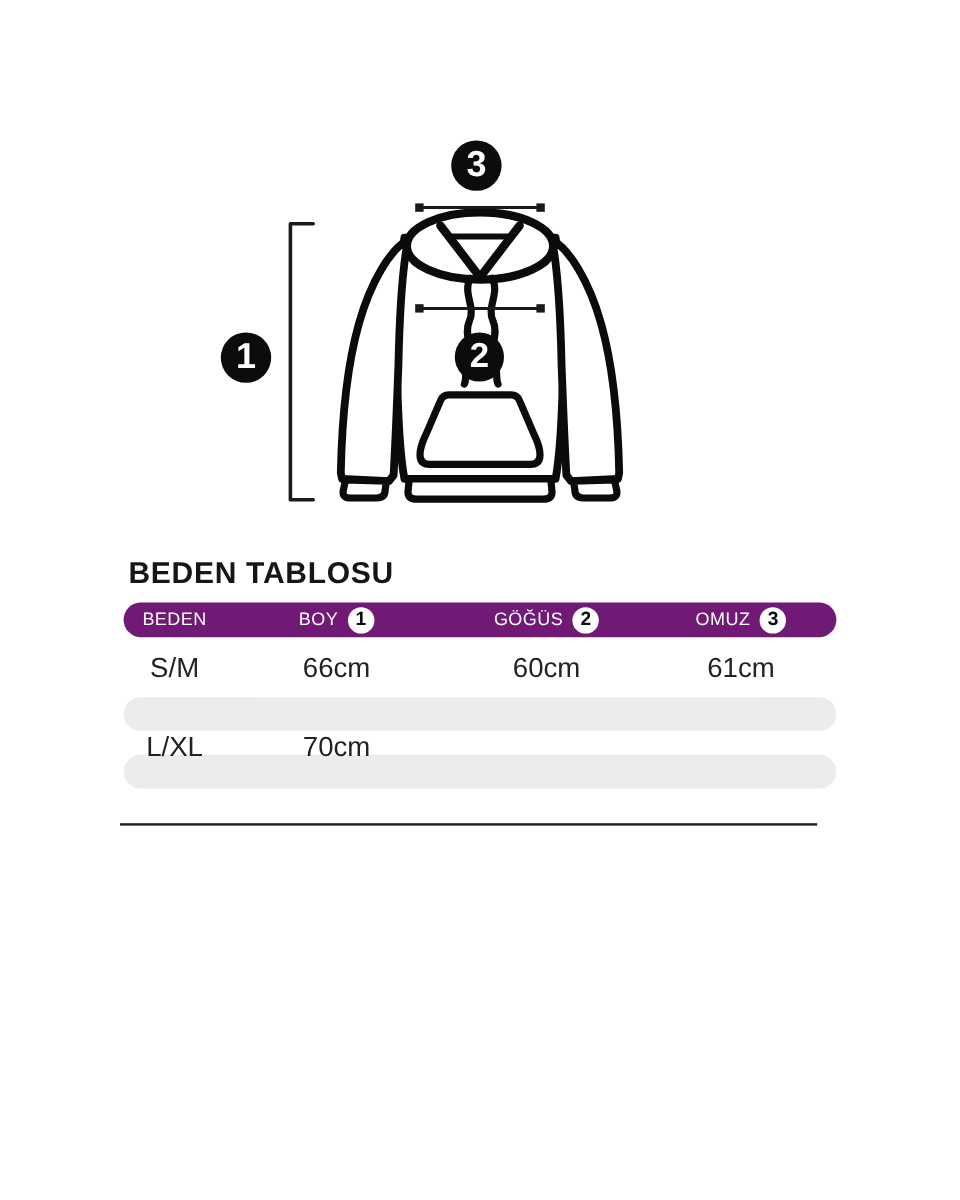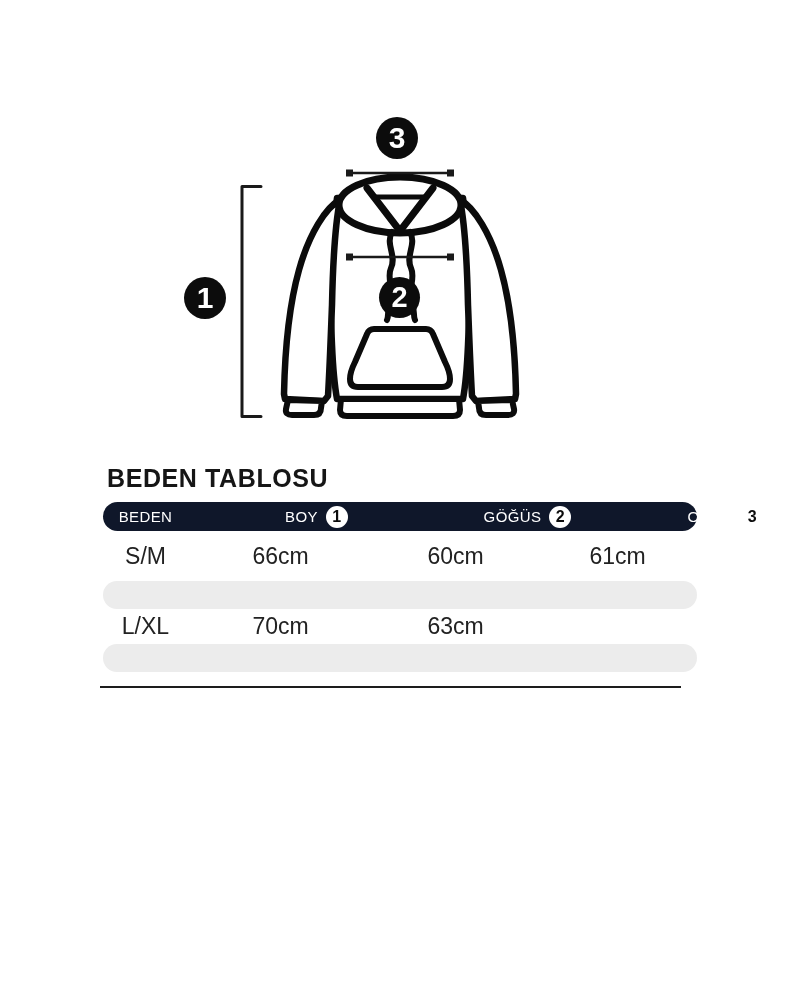--- a/index.html
+++ b/index.html
@@ -20,37 +20,37 @@
   .m-badge-3 { left:376px; top:117px; }
 
   .table-title {
     position:absolute; left:107px; top:464px; margin:0;
     font-size:25px; font-weight:700; letter-spacing:0.6px; color:#161616;
   }
 
   .size-table { position:absolute; left:103px; top:502px; width:594px; }
   .thead {
     display:grid; grid-template-columns:85px 185px 165px 159px;
-    height:29px; background:#0f172a; border-radius:15px;
-    align-items:center; color:#ffffff;gap:36px;
+    height:29px; background:#701a75; border-radius:15px;
+    align-items:center; color:#ffffff;
   }
   .th {
     display:flex; align-items:center; justify-content:center; gap:8px;
     font-size:15px; font-weight:500; letter-spacing:0.4px; white-space:nowrap;
   }
   .hbadge {
     width:22px; height:22px; border-radius:50%; background:#ffffff;
     color:#0c0c0c; display:flex; align-items:center; justify-content:center;
     font-size:16px; font-weight:700; line-height:1;
   }
   .trow {
     display:grid; grid-template-columns:85px 185px 165px 159px;
     height:50px; align-items:center; font-size:23px; color:#222222;
   }
-  .trow.second { height:35px; }
+  .trow.second { height:20px; }
   .td { text-align:center; white-space:nowrap; }
   .stripe { height:28px; background:#ececec; border-radius:14px; }
 
   .divider {
     position:absolute; left:100px; top:686px; width:581px; height:2px;
     background:#1d1d1d;
   }
 </style>
 </head>
 <body>
@@ -134,21 +134,20 @@
       <div class="td">66cm</div>
       <div class="td">60cm</div>
       <div class="td">61cm</div>
     </div>
 
     <div class="stripe"></div>
 
     <div class="trow second">
       <div class="td">L/XL</div>
       <div class="td">70cm</div>
-      <div class="td">63cm</div>
     </div>
 
     <div class="stripe"></div>
   </div>
 
   <div class="divider"></div>
 
 </div>
 
 </body></html>

